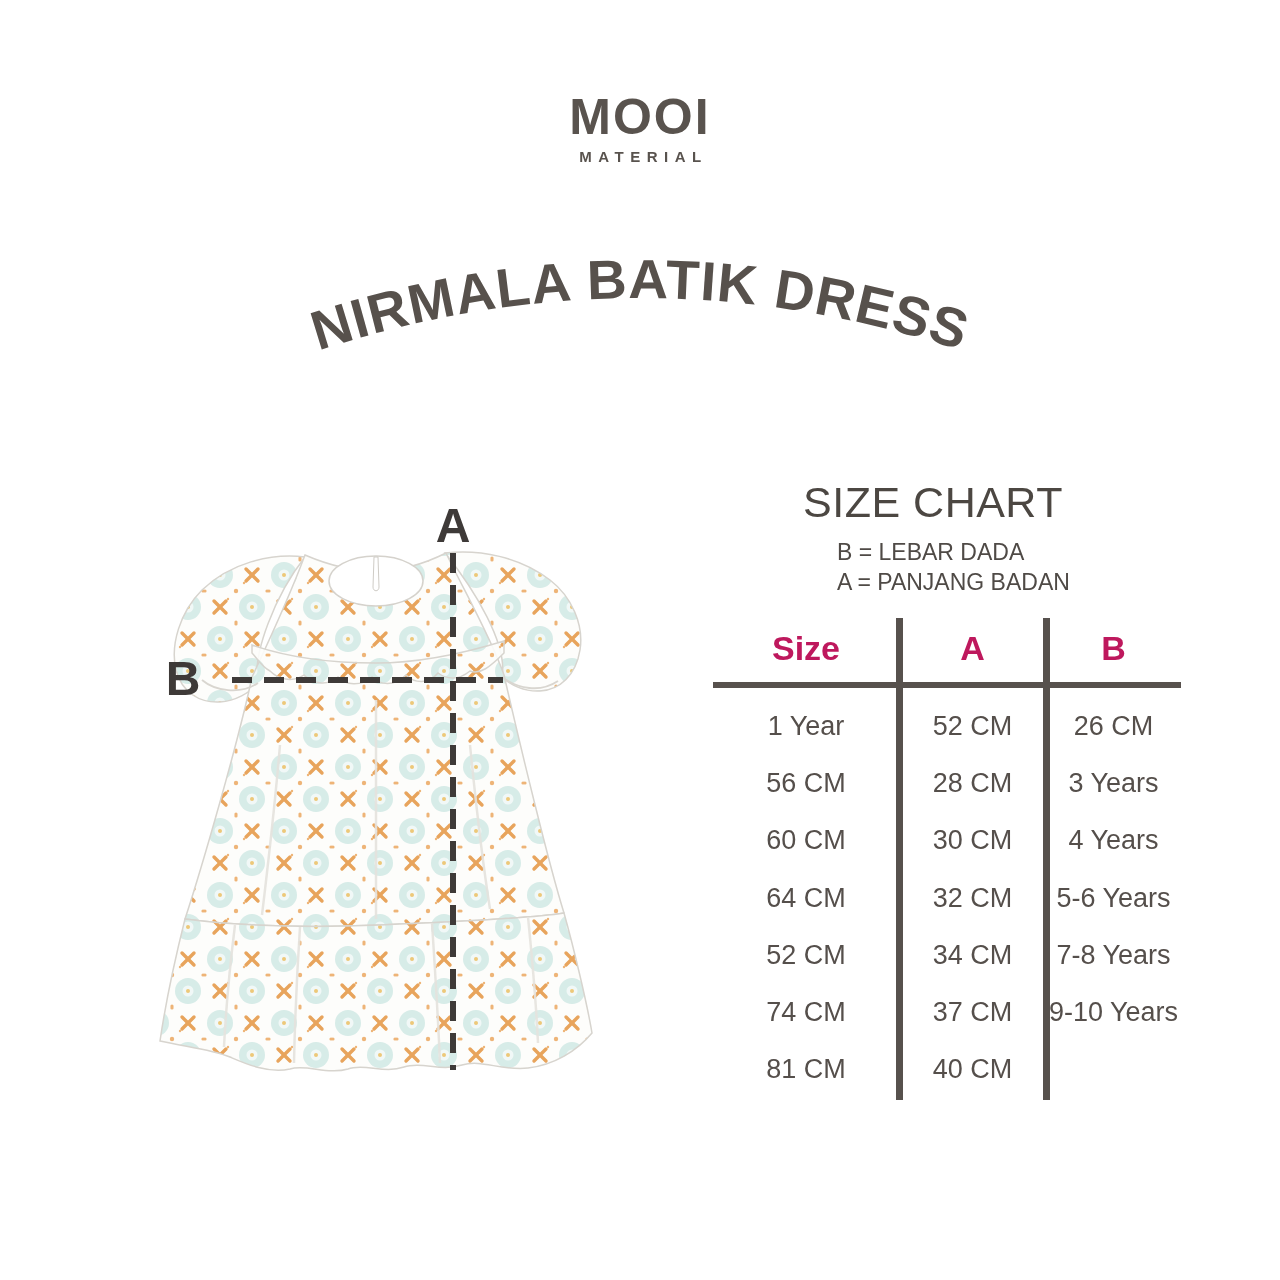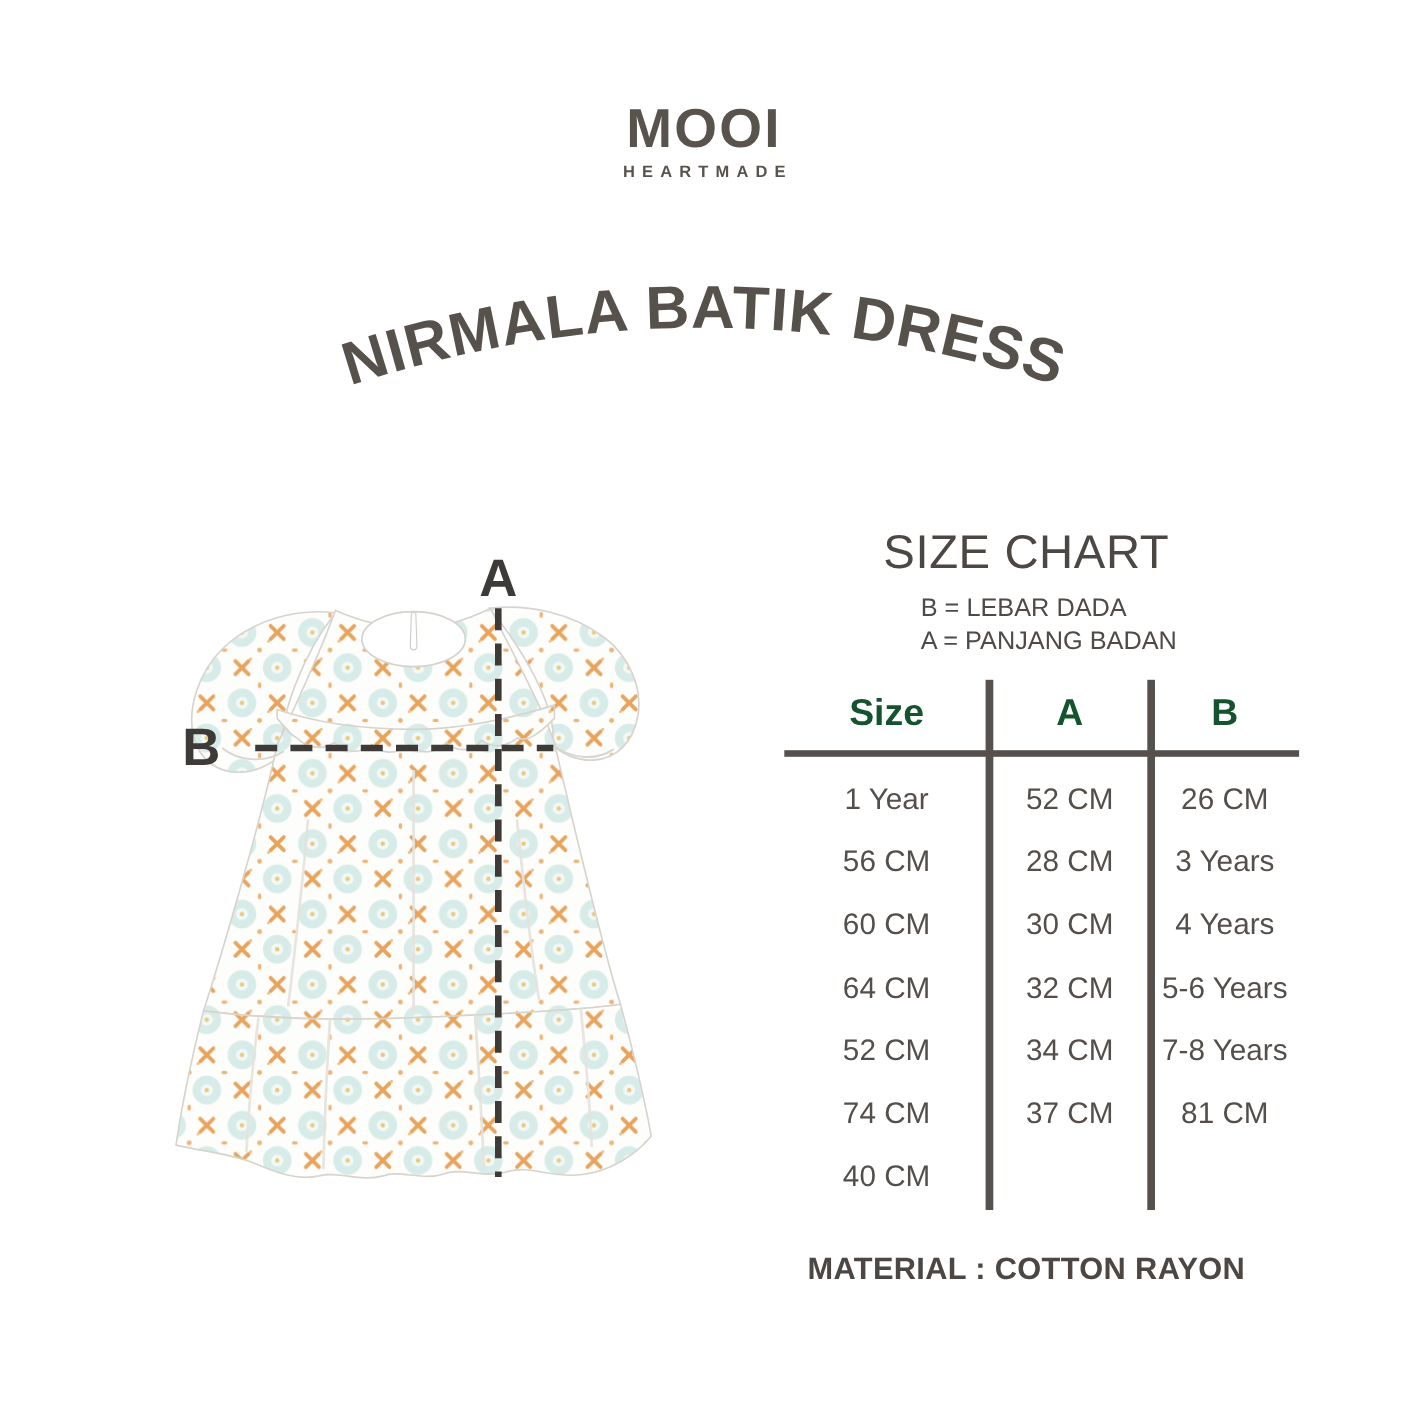--- a/index.html
+++ b/index.html
@@ -17,40 +17,40 @@
   
   .dress-svg{position:absolute;top:455px;left:140px;}
   .marker-letter{font-family:"Liberation Sans", sans-serif;font-size:48px;font-weight:700;fill:#3e3a38;}
   
   .sc-heading{position:absolute;top:438px;left:700px;width:466px;text-align:center;
     font-size:43px;font-weight:400;letter-spacing:.5px;color:#4c4742;}
   .sc-legend{position:absolute;top:497px;left:837px;font-size:23px;line-height:30px;color:#4f4a46;}
   .sc-header{position:absolute;top:575px;left:713px;width:468px;height:67px;display:grid;
     grid-template-columns:186px 147px 135px;}
   .sc-header .cell{display:flex;align-items:center;justify-content:center;
-    font-size:34px;font-weight:700;color:#14532d;}
+    font-size:34px;font-weight:700;color:#be185d;}
   .sc-rows{position:absolute;top:658px;left:713px;width:468px;display:grid;
     grid-template-columns:186px 147px 135px;grid-auto-rows:57.2px;}
   .sc-rows .cell{display:flex;align-items:center;justify-content:center;
     font-size:27px;color:#554f4b;}
   .rule-h{position:absolute;top:642px;left:713px;width:468px;height:6px;background:#57514d;}
   .rule-v{position:absolute;top:578px;width:7px;height:482px;background:#57514d;}
   .rule-v1{left:896px;}
   .rule-v2{left:1043px;}
   .material{position:absolute;top:1098px;left:700px;width:466px;text-align:center;
     font-size:28px;font-weight:700;letter-spacing:.3px;color:#4c4742;}
 </style>
 </head>
 <body>
 
 <div class="page">
 
   <div class="logo">
     <div class="logo-name">MOOI</div>
-    <div class="logo-tagline">HEARTMADE</div>
+    <div class="logo-tagline">MATERIAL</div>
   </div>
 
   <svg class="title-svg" width="1280" height="180" viewBox="0 0 1280 180">
     <defs>
       <path id="titleArc" d="M 308 142 Q 640 30 972 142" fill="none"></path>
     </defs>
     <text class="title-text">
       <textPath href="#titleArc" startOffset="50%" text-anchor="middle">NIRMALA BATIK DRESS</textPath>
     </text>
   </svg>
@@ -169,19 +169,19 @@
     <div class="cell">32 CM</div>
 
     <div class="cell">5-6 Years</div>
     <div class="cell">52 CM</div>
     <div class="cell">34 CM</div>
 
     <div class="cell">7-8 Years</div>
     <div class="cell">74 CM</div>
     <div class="cell">37 CM</div>
 
+    <div class="cell">9-10 Years</div>
     <div class="cell">81 CM</div>
     <div class="cell">40 CM</div>
   </div>
 
-  <div class="material">MATERIAL : COTTON RAYON</div>
 
 </div>
 
 </body></html>

